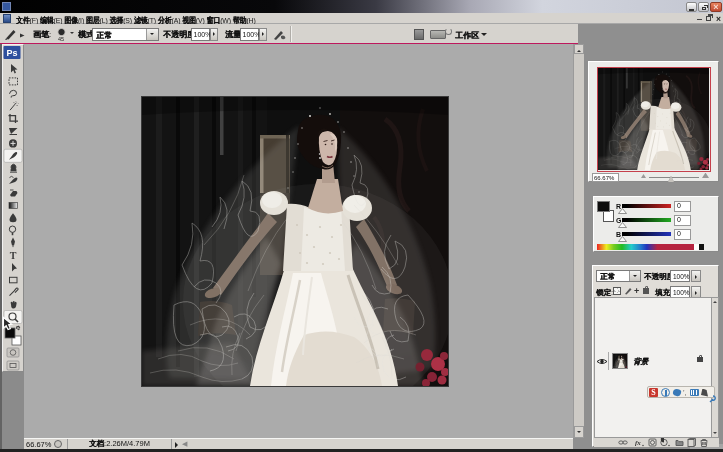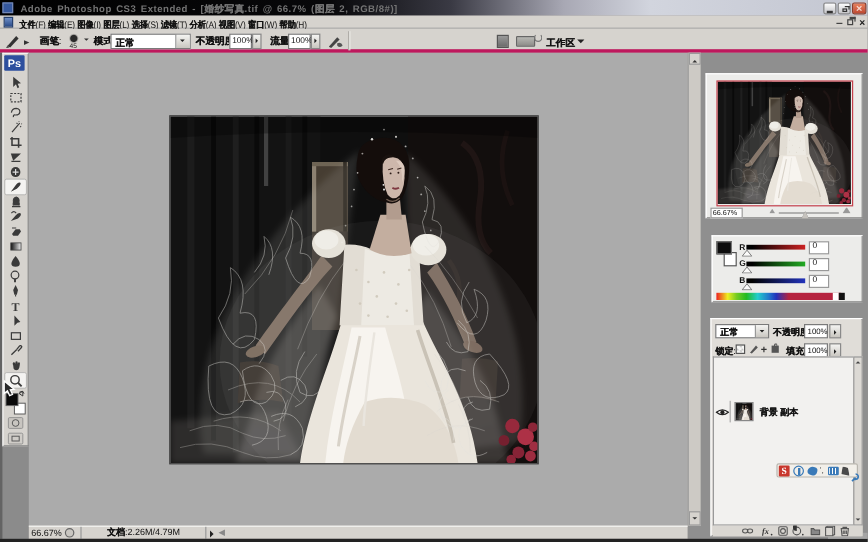--- a/index.html
+++ b/index.html
@@ -163,21 +163,20 @@
   <circle cx="303" cy="275" r="4" fill="#a02e42"></circle>
   <circle cx="284" cy="286" r="4" fill="#8a2437"></circle>
   <circle cx="302" cy="259" r="4" fill="#8c2638"></circle>
   <path d="M0 0 h306 v18 q-153 -10 -306 0 Z" fill="#000" opacity=".3"></path>
 </g>
 </defs>
   </svg>
 
 <div class="abs" style="left:0;top:0;width:723px;height:13px;background:linear-gradient(90deg,#010101 0%,#08080a 38%,#3a3a44 52%,#a8a8b4 65%,#d2d5de 75%,#c3c6d1 100%)">
   <div class="abs" style="left:2px;top:1.5px;width:9px;height:9px;background:#35589e;border:1px solid #7286b3"></div>
-  <div class="abs" style="left:17px;top:1.5px;font-size:8px;font-weight:bold;color:#747474;letter-spacing:.42px;word-spacing:1px;white-space:nowrap">Adobe Photoshop CS3 Extended - [<span class="cjk">婚纱写真</span>.tif @ 66.7% (<span class="cjk">图层</span> 2, RGB/8#)]</div>
   <div class="abs" style="left:686px;top:2px;width:11px;height:10px;background:linear-gradient(#fdfdfd,#c4c4c8);border:1px solid #888;border-radius:2px">
       <div class="abs" style="left:2px;top:6px;width:5px;height:2px;background:#333"></div>
     </div>
   <div class="abs" style="left:698px;top:2px;width:11px;height:10px;background:linear-gradient(#fdfdfd,#c4c4c8);border:1px solid #888;border-radius:2px">
       <div class="abs" style="left:2.5px;top:3.5px;width:4px;height:3.5px;border:1px solid #333"></div>
       <div class="abs" style="left:4.5px;top:2px;width:4px;height:1px;background:#333"></div>
       <div class="abs" style="left:7.5px;top:2px;width:1px;height:3px;background:#333"></div>
     </div>
   <div class="abs" style="left:710px;top:2px;width:12px;height:10px;background:linear-gradient(#e8825e,#bf4932);border:1px solid #8d3b28;border-radius:2px;color:#f6d9d0;font-size:9px;font-weight:bold;text-align:center;line-height:8px">×</div>
 </div>
@@ -185,21 +184,21 @@
 <div class="abs" style="left:0;top:13px;width:723px;height:11px;background:#d6d3ce;border-bottom:1px solid #a8a8a8;font-size:8.5px;color:#111">
   <div class="abs" style="left:3px;top:1px;width:8px;height:9px;background:linear-gradient(#6f8fc7,#2a4b88);border:1px solid #26406e"></div>
   <div class="abs" style="left:16px;top:1.5px;white-space:nowrap;font-size:8px;letter-spacing:-.1px;transform:scaleX(.86);transform-origin:0 0"><span class="cjk">文件</span>(F) <span class="cjk">编辑</span>(E) <span class="cjk">图像</span>(I) <span class="cjk">图层</span>(L) <span class="cjk">选择</span>(S) <span class="cjk">滤镜</span>(T) <span class="cjk">分析</span>(A) <span class="cjk">视图</span>(V) <span class="cjk">窗口</span>(W) <span class="cjk">帮助</span>(H)</div>
   <div class="abs" style="left:697px;top:3px;width:5px;height:4px;border-bottom:1.5px solid #444"></div>
   <div class="abs" style="left:706px;top:2.5px;width:5px;height:5px;border:1px solid #444"></div>
     <div class="abs" style="left:708px;top:1px;width:4.5px;height:1.5px;background:#444"></div>
     <div class="abs" style="left:712px;top:1px;width:1px;height:4px;background:#444"></div>
   <div class="abs" style="left:716px;top:1px;font-size:8.5px;color:#222;font-weight:bold">×</div>
 </div>
 
-<div class="abs" style="left:0;top:24px;width:723px;height:20px;background:#d6d3ce;border-bottom:3px solid #be185d;font-size:8px;color:#111">
+<div class="abs" style="left:0;top:24px;width:578px;height:20px;background:#d6d3ce;border-bottom:1px solid #be185d;font-size:8px;color:#111">
   <svg class="abs" style="left:3px;top:3px" width="22" height="14" viewBox="0 0 22 14">
     <path d="M3 11.5 L10.5 3 L12.5 5 L5.5 12.5 Z" fill="#333"></path>
       <path d="M2 13 l2.5 0 l-1.2 -2.2 z" fill="#555"></path>
     <path d="M17 6.5 l4.5 2 l-4.5 2 z" fill="#333"></path>
   </svg>
   <div class="abs" style="left:33px;top:5px"><span class="cjk">画笔</span>:</div>
   <div class="abs" style="left:55px;top:3px;width:13px;height:12px;background:radial-gradient(circle at 50% 42%, #2a2a2a 0 2.6px, rgba(42,42,42,.25) 3.4px, transparent 4.2px)"></div>
   <div class="abs" style="left:58px;top:11.5px;font-size:5.5px;color:#222">45</div>
   <div class="abs" style="left:70px;top:8px;width:0;height:0;border:2.6px solid transparent;border-top-color:#333"></div>
   <div class="abs" style="left:78px;top:5px"><span class="cjk">模式</span>:</div>
@@ -408,31 +407,33 @@
       </svg></div>
   <div class="abs" style="left:41px;top:19.5px;font-size:9px;font-weight:bold;color:#333">+</div>
   <div class="abs" style="left:50px;top:22px;width:6px;height:6px;background:#555"></div>
     <div class="abs" style="left:51.5px;top:19.5px;width:3px;height:3px;border:1px solid #555;border-bottom:none;border-radius:2px 2px 0 0"></div>
   <div class="abs" style="left:62px;top:22px"><span class="cjk">填充</span>:</div>
   <div class="abs" style="left:77px;top:20px;width:20px;height:12px;background:#fff;border:1px solid #7a7a7a;padding:2px 0 0 2px;font-size:6.5px">100%</div>
   <div class="abs" style="left:98px;top:20px;width:10px;height:12px;background:linear-gradient(#f4f4f2,#c9c6c0);border:1px solid #8a8a8a">
       <div class="abs" style="left:2.5px;top:3.5px;width:0;height:0;border:2.5px solid transparent;border-left-color:#222"></div>
     </div>
   <div class="abs" style="left:1px;top:31px;width:117px;height:141px;background:#f2f1ef;border:1px solid #999;border-right:none"></div>
-  <div class="abs" style="left:1px;top:68px;width:117px;height:18px;background:transparent">
+  <div class="abs" style="left:1px;top:86px;width:117px;height:18px;background:transparent">
       <div class="abs" style="left:0;top:0;width:15px;height:18px;border-right:1px solid #aaa">
         <svg width="12" height="9" viewBox="0 0 12 9" style="position:absolute;left:2px;top:5px">
           <path d="M1 4.5 Q6 0.5 11 4.5 Q6 8.5 1 4.5 Z" fill="none" stroke="#222" stroke-width="1"></path>
           <circle cx="6" cy="4.5" r="1.7" fill="#222"></circle>
         </svg>
       </div>
       <div class="abs" style="left:18px;top:1px;width:16px;height:16px;border:1px solid #888;"><svg width="14" height="14" viewBox="0 0 306 289" preserveAspectRatio="none">
           <use href="#bride"></use>
         </svg></div>
-      <div class="abs" style="left:39px;top:5px;font-size:7.5px"><span class="cjk" style="">背景 副本</span></div>
+      <div class="abs" style="left:39px;top:5px;font-size:7.5px"><span class="cjk" style="font-style:italic;">背景</span></div>
+      <div class="abs" style="left:103px;top:5px;width:6px;height:5px;background:#444"></div>
+      <div class="abs" style="left:104.5px;top:2.5px;width:3px;height:3px;border:1px solid #444;border-bottom:none;border-radius:2px 2px 0 0"></div>
     </div>
   <div class="abs" style="left:118px;top:31px;width:8px;height:141px;background:#dcd9d4;border:1px solid #999"></div>
   <div class="abs" style="left:119.5px;top:33px;width:0;height:0;border:2.5px solid transparent;border-bottom-color:#444"></div>
   <div class="abs" style="left:119.5px;top:166px;width:0;height:0;border:2.5px solid transparent;border-top-color:#444"></div>
 
   <div class="abs" style="left:1px;top:172px;width:125px;height:9px;background:#dad7d2;font-size:6px;color:#333">
     <svg width="125" height="9" viewBox="0 0 125 9">
       <g stroke="#555" fill="none" stroke-width=".9">
         <ellipse cx="27" cy="4.5" rx="2.2" ry="1.6"></ellipse>
           <ellipse cx="31" cy="4.5" rx="2.2" ry="1.6"></ellipse>

